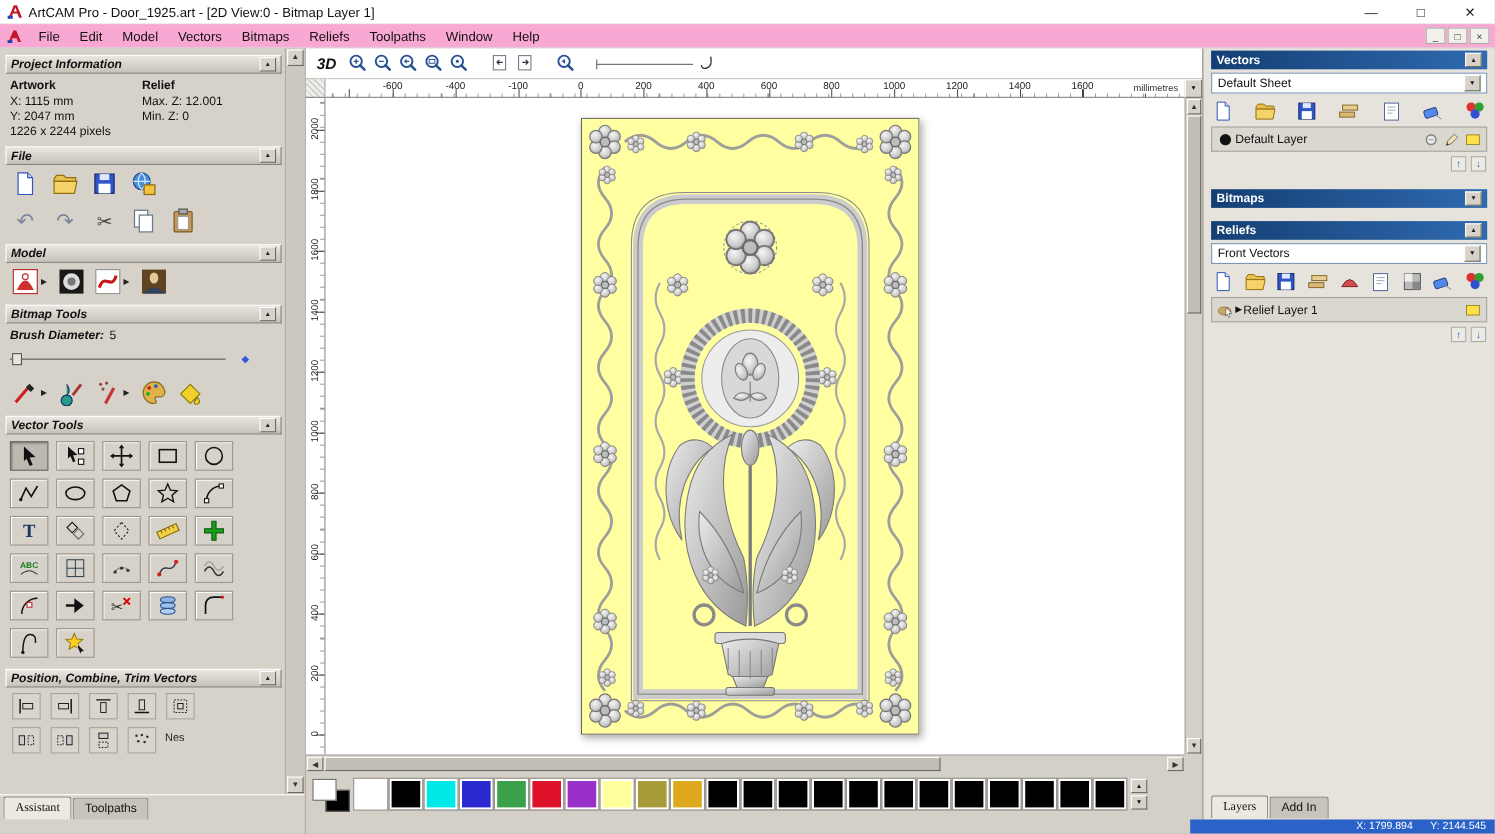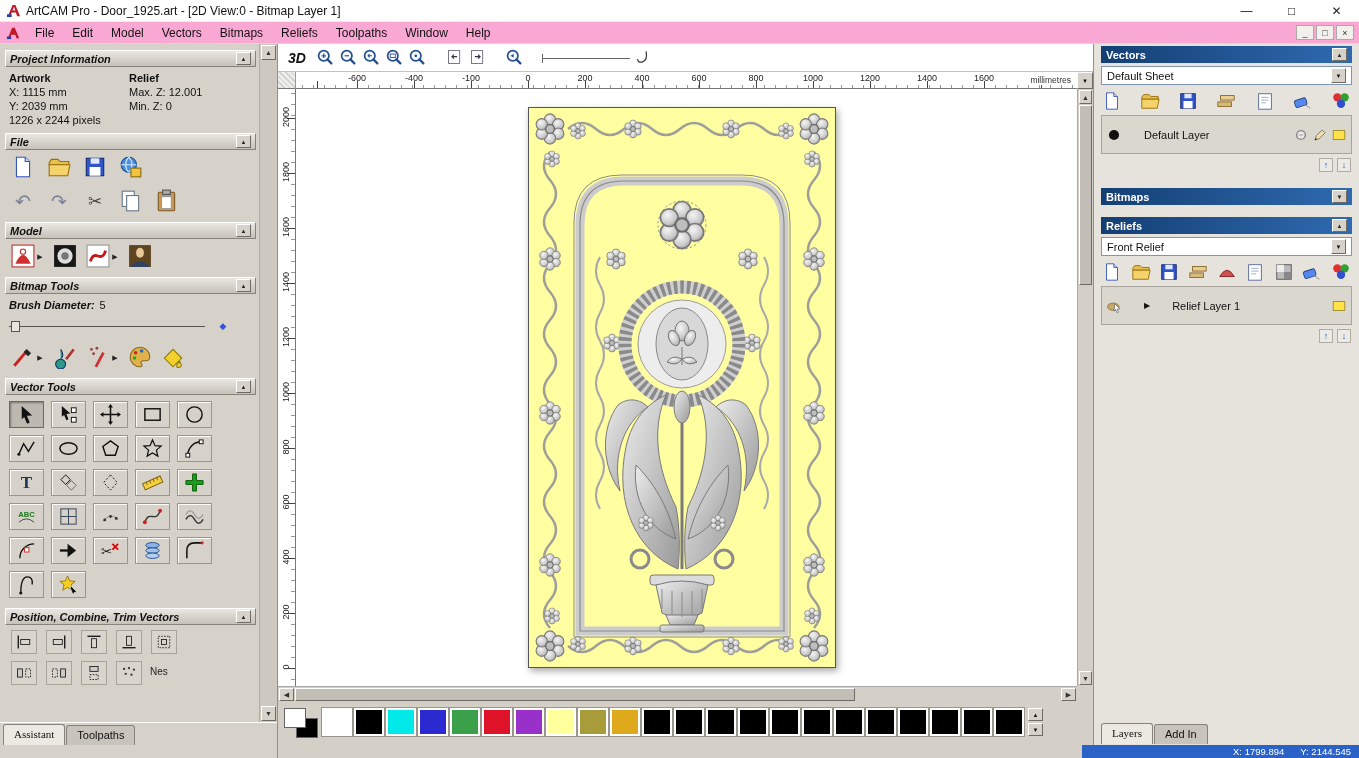--- a/index.html
+++ b/index.html
@@ -92,21 +92,21 @@
 
   
   .rightpanel{position:absolute;top:44px;right:0;width:266px;bottom:0;background:#e6e3dc;border-left:1px solid #948f86;}
   .rp-block{margin:2px 7px 0;}
   .rp-h{height:17px;background:linear-gradient(90deg,#143f74,#2f6ab0);color:#fff;font-weight:bold;font-size:11px;display:flex;align-items:center;padding:0 5px;}
   .rp-h .sect-btn{background:#d6d2ca;color:#222;}
   .rp-select{height:19px;background:#fff;border:1px solid #7e96b4;display:flex;align-items:center;font-size:11px;padding:0 5px;margin:3px 0 0;}
   .rp-select .dd{margin-left:auto;width:15px;height:15px;background:#d6d2ca;border:1px solid #fff;border-right-color:#6f6b62;border-bottom-color:#6f6b62;font-size:6px;display:flex;align-items:center;justify-content:center;}
   .rp-icons{display:flex;justify-content:space-between;align-items:center;padding:6px 1px 4px;}
   .rp-icons .ticon{width:20px;height:20px;}
-  .layer-row{height:39px;background:#dad7cf;border:1px solid #a8a49c;display:flex;align-items:center;gap:22px;padding:0 4px;font-size:11px;}
+  .layer-row{height:23px;background:#dad7cf;border:1px solid #a8a49c;display:flex;align-items:center;gap:1px;padding:0 4px;font-size:11px;}
   .layer-row .ticon{width:16px;height:16px;}
   .layer-right{margin-left:auto;display:flex;gap:3px;}
   .expander{font-size:8px;color:#111;}
   .updown{display:flex;justify-content:flex-end;gap:4px;padding:4px 1px 2px;}
   .udbtn{width:14px;height:14px;background:#eceae4;border:1px solid #b0aca4;display:flex;align-items:center;justify-content:center;font-size:9px;color:#1d55c8;font-weight:bold;}
   .rp-tabs{position:absolute;left:7px;bottom:13px;}
   .rp-status{position:absolute;right:0;bottom:0;left:-12px;height:13px;background:#2a62c8;color:#fff;font-size:9.5px;display:flex;justify-content:flex-end;gap:16px;align-items:center;padding:0 8px;}
 </style>
 </head>
 <body>
@@ -145,21 +145,21 @@
 
       <div class="sect-h">
         <span>Project Information</span>
         <span class="sect-btn">▲</span>
       </div>
       <div class="proj-grid">
         <b>Artwork</b>
         <b>Relief</b>
         <span>X: 1115 mm</span>
         <span>Max. Z: 12.001</span>
-        <span>Y: 2039 mm</span>
+        <span>Y: 2047 mm</span>
         <span>Min. Z: 0</span>
         <span>1226 x 2244 pixels</span>
         <span></span>
       </div>
 
       <div class="sect-h">
         <span>File</span>
         <span class="sect-btn">▲</span>
       </div>
       <div class="icon-row">
@@ -922,21 +922,21 @@
         <span class="sect-btn" style="margin-left:auto">▼</span>
       </div>
     </div>
 
     <div class="rp-block" style="margin-top:12px">
       <div class="rp-h">
         <span>Reliefs</span>
         <span class="sect-btn" style="margin-left:auto">▲</span>
       </div>
       <div class="rp-select">
-        <span>Front Relief</span>
+        <span>Front Vectors</span>
         <span class="dd">▼</span>
       </div>
       <div class="rp-icons">
           <span class="ticon">
             <svg viewBox="0 0 22 22">
               <path d="M5 2h8l4 4v14H5z" fill="#fff" stroke="#3355bb"></path>
               <path d="M13 2v4h4" fill="#cdddf5" stroke="#3355bb"></path>
             </svg>
           </span>
           <span class="ticon">

